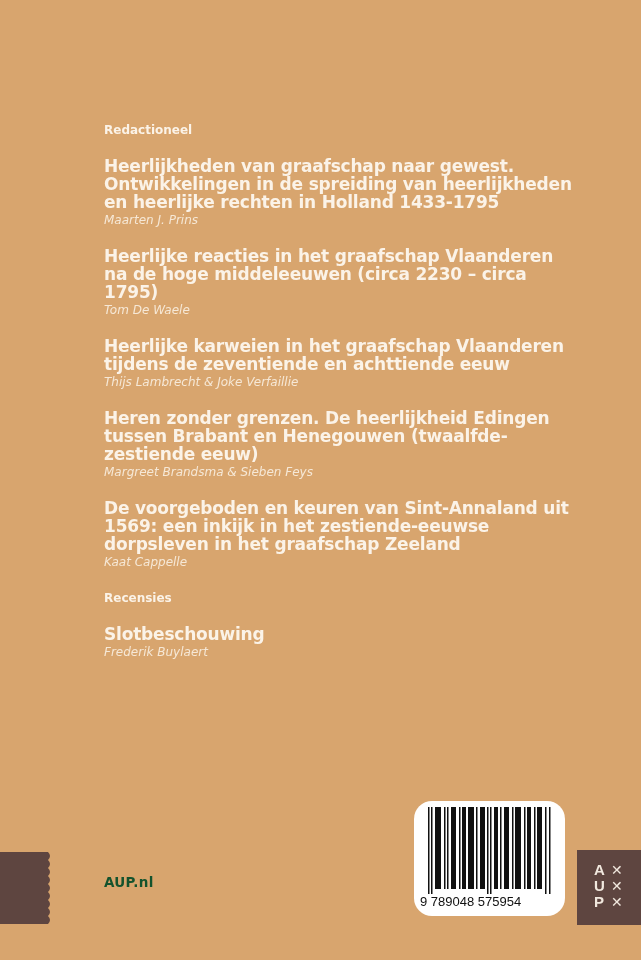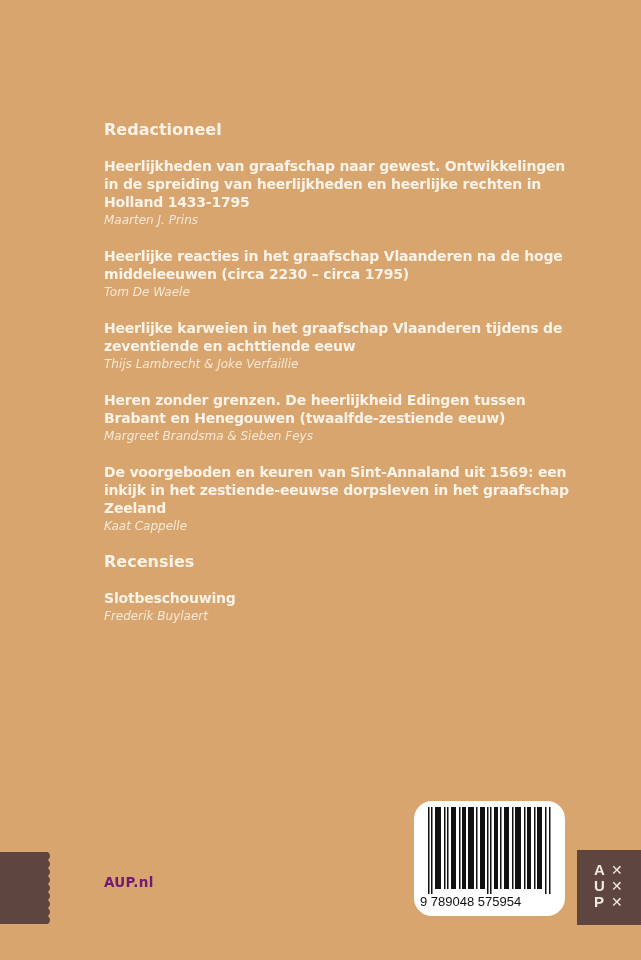--- a/index.html
+++ b/index.html
@@ -8,29 +8,29 @@
     background:#d8a56e;
     font-family:"DejaVu Sans", sans-serif;
     position:relative;
   }
   .toc {
     position:absolute; left:104px; top:121px; width:470px;
     color:#fbf3e8;
   }
   .entry { margin-bottom:18px; }
   .title {
-    font-weight:bold; font-size:14px; line-height:18px; letter-spacing:-0.2px;
+    font-weight:bold; font-size:17px; line-height:18px; letter-spacing:-0.2px;
   }
   .author {
     font-style:italic; font-size:12px; line-height:18px; color:#f6e8d6;
   }
-  .section { font-weight:bold; font-size:16px; line-height:18px; }
+  .section { font-weight:bold; font-size:12px; line-height:18px; }
   .aup-link {
     position:absolute; left:104px; top:874px;
-    color:#701a75; font-weight:bold; font-size:13.5px; letter-spacing:0.3px;
+    color:#14532d; font-weight:bold; font-size:13.5px; letter-spacing:0.3px;
   }
   .tab {
     position:absolute; left:0; top:852px; width:48px; height:72px;
     background:#5e4540;
   }
   .tab-edge {
     position:absolute; right:-4px; top:0; width:8px; height:72px;
   }
   .barcode {
     position:absolute; left:414px; top:801px; width:151px; height:115px;

